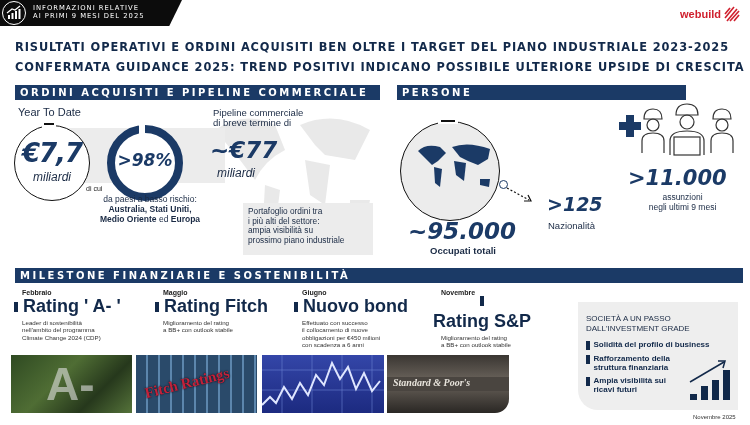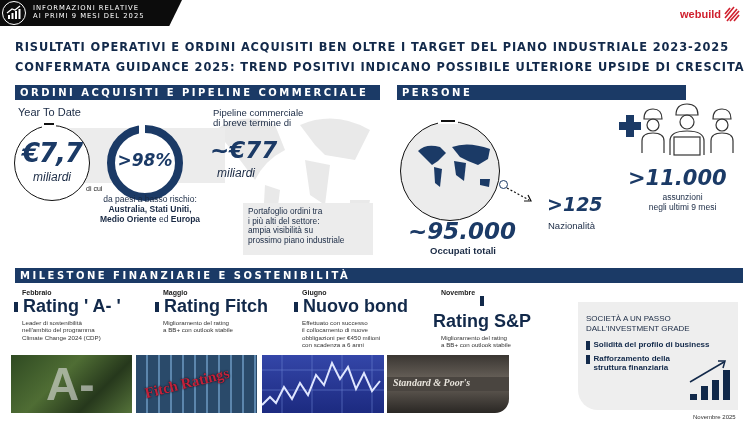--- a/index.html
+++ b/index.html
@@ -264,20 +264,27 @@
           <div>Solidità del profilo di business</div>
         </div>
       </div>
     <div class="ig-item" style="margin-top:4px;">
         <span class="sq"></span>
         <div>
           <div>Rafforzamento della</div>
           <div>struttura finanziaria</div>
         </div>
       </div>
+    <div class="ig-item" style="margin-top:4px;">
+        <span class="sq"></span>
+        <div>
+          <div>Ampia visibilità sui</div>
+          <div>ricavi futuri</div>
+        </div>
+      </div>
   </div>
   <svg style="position:absolute; left:110px; top:58px;" width="48" height="42" viewBox="0 0 48 42">
     <rect x="2" y="34" width="7" height="6" fill="#12294a"></rect>
     <rect x="13" y="26" width="7" height="14" fill="#12294a"></rect>
     <rect x="24" y="20" width="7" height="20" fill="#12294a"></rect>
     <rect x="35" y="10" width="7" height="30" fill="#12294a"></rect>
     <line x1="2" y1="22" x2="36" y2="2" stroke="#12294a" stroke-width="1.5"></line>
     <polyline points="30,1 37,1 35,8" fill="none" stroke="#12294a" stroke-width="1.5"></polyline>
   </svg>
 </div>

